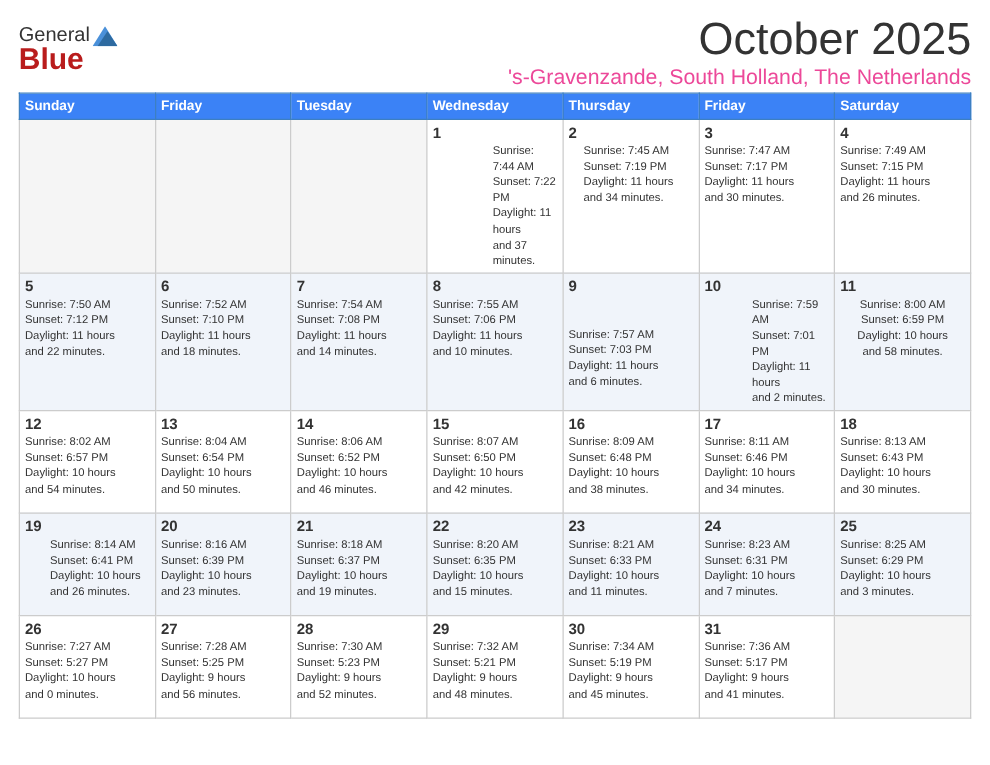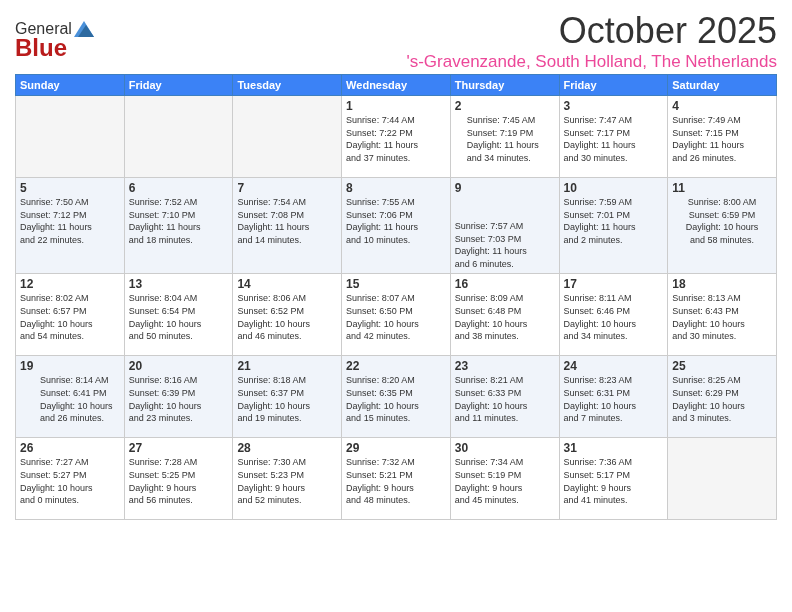--- a/index.html
+++ b/index.html
@@ -115,21 +115,21 @@
         <th>Saturday</th>
       </tr>
     </thead>
     <tbody id="calendar-body">
     <tr>
           <td class="empty"></td>
           <td class="empty"></td>
           <td class="empty"></td>
           <td>
             <span class="day-number">1</span>
-            <div class="day-info" style="white-space: pre-line;">Sunrise: 7:44 AM
+            <div class="day-info" style="white-space: pre-line; margin-left: 48px;">Sunrise: 7:44 AM
 Sunset: 7:22 PM
 Daylight: 11 hours
 and 37 minutes.</div>
           </td>
           <td>
             <span class="day-number">2</span>
             <div class="day-info" style="white-space: pre-line; margin-left: 12px;">Sunrise: 7:45 AM
 Sunset: 7:19 PM
 Daylight: 11 hours
 and 34 minutes.</div>
@@ -180,21 +180,21 @@
           </td>
           <td>
             <span class="day-number">9</span>
             <div class="day-info" style="white-space: pre-line; margin-top: 25px;">Sunrise: 7:57 AM
 Sunset: 7:03 PM
 Daylight: 11 hours
 and 6 minutes.</div>
           </td>
           <td>
             <span class="day-number">10</span>
-            <div class="day-info" style="white-space: pre-line;">Sunrise: 7:59 AM
+            <div class="day-info" style="white-space: pre-line; margin-left: 38px;">Sunrise: 7:59 AM
 Sunset: 7:01 PM
 Daylight: 11 hours
 and 2 minutes.</div>
           </td>
           <td>
             <span class="day-number">11</span>
             <div class="day-info" style="white-space: pre-line; text-align: center;">Sunrise: 8:00 AM
 Sunset: 6:59 PM
 Daylight: 10 hours
 and 58 minutes.</div>

